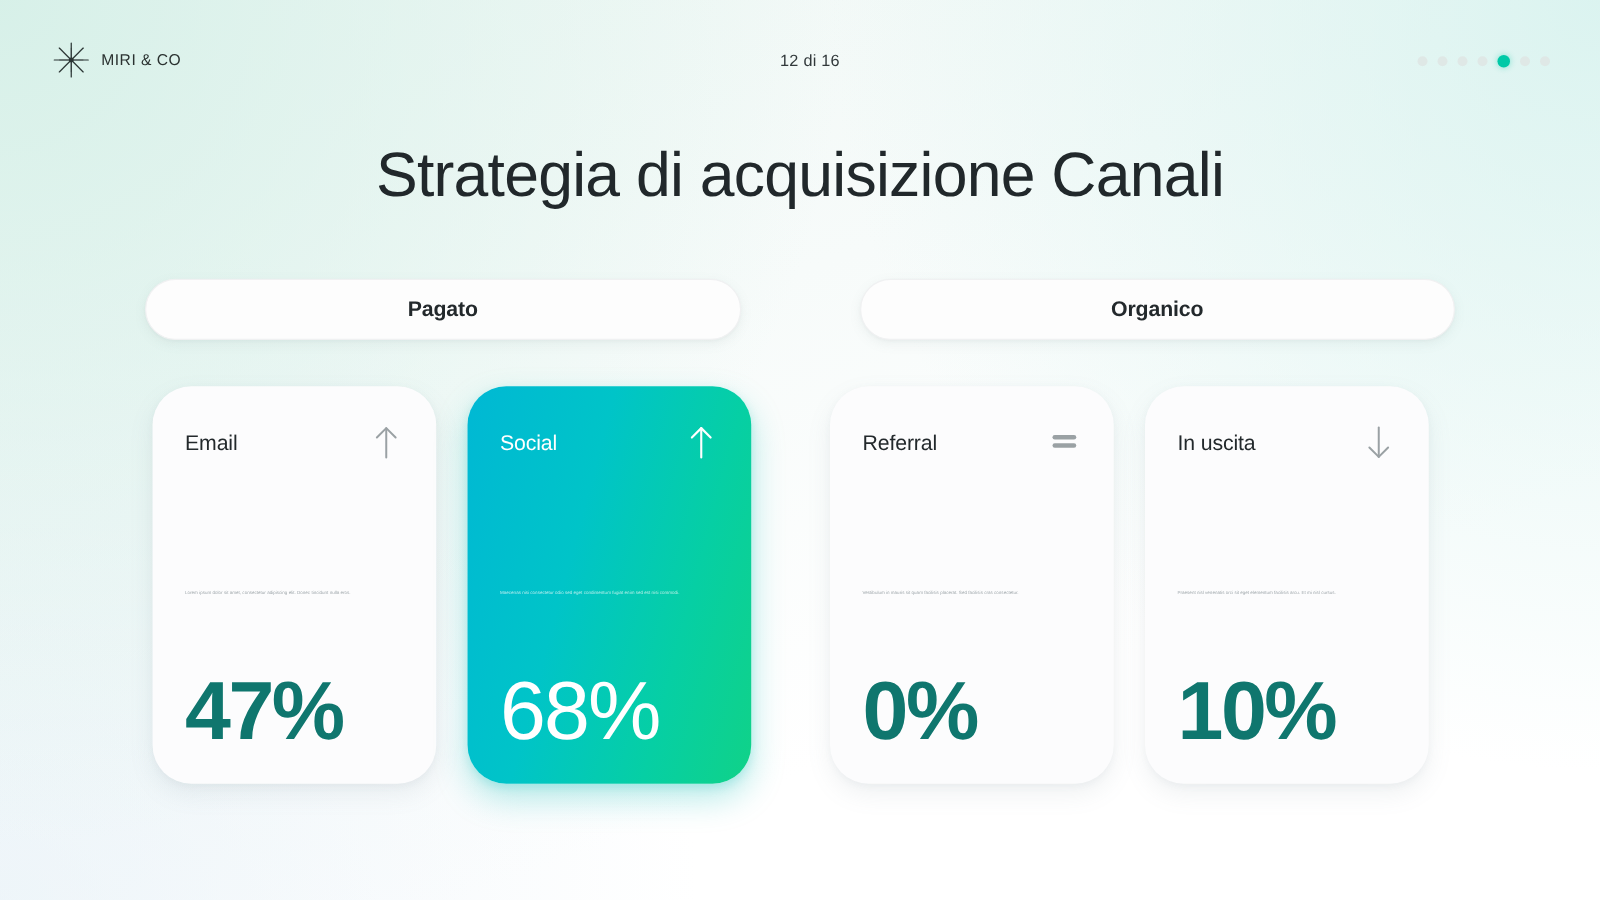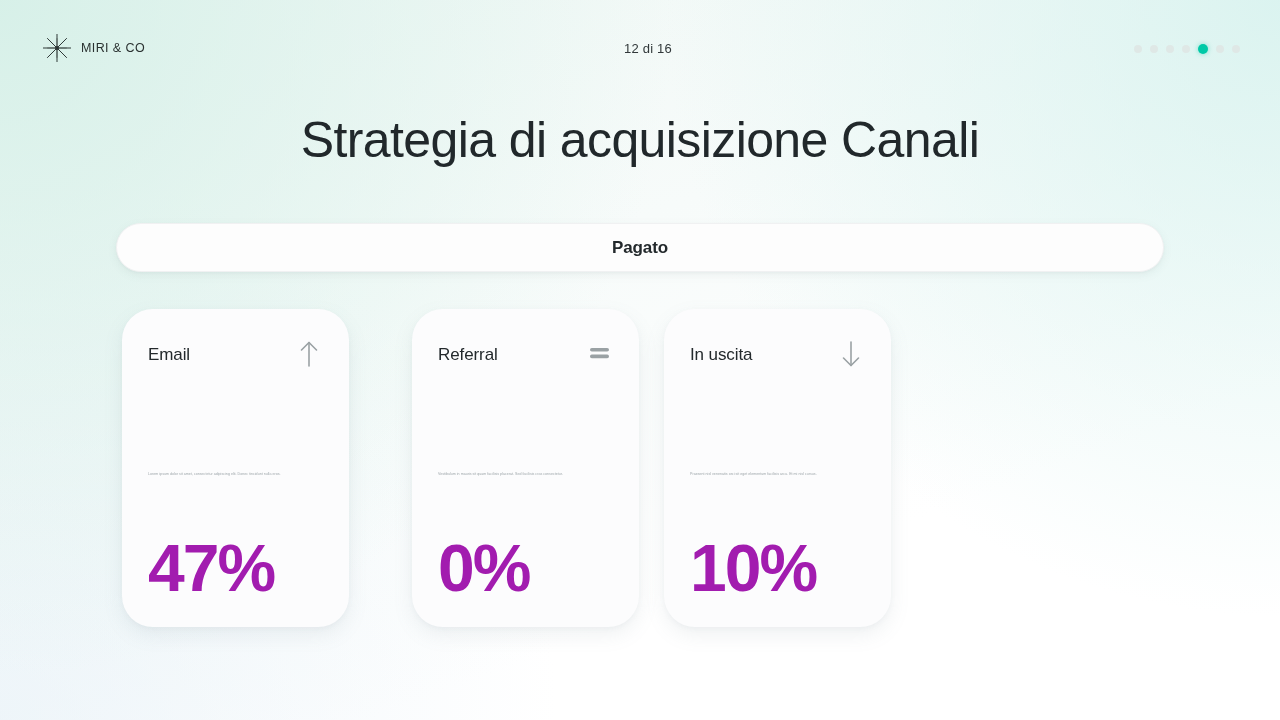--- a/index.html
+++ b/index.html
@@ -98,21 +98,21 @@
   .card-note {
     margin-top:auto;
     font-size:3.6px; line-height:1.5; color:#9ea6aa;
     letter-spacing:0.02px;
     max-width:180px;
   }
   .highlight .card-note { color:rgba(255,255,255,.72); }
 
   .card-value {
     margin-top:58px;
-    font-size:66px; line-height:1; color:#a21caf;
+    font-size:66px; line-height:1; color:#0f766e;
     font-weight:700; letter-spacing:-2px;
   }
   .highlight .card-value { color:#ffffff; font-weight:400; letter-spacing:-1.5px; }
 </style>
 </head>
 <body>
 
 <div class="slide">
 
   <div class="brand">
@@ -145,40 +145,58 @@
     <span class="dot"></span>
     <span class="dot"></span>
   </div>
 
   <h1 class="title">Strategia di acquisizione Canali</h1>
 
   <div class="pills">
     <div class="pill">
       <span>Pagato</span>
     </div>
+    <div class="pill">
+      <span>Organico</span>
+    </div>
   </div>
 
   <div class="cards">
 
     <div class="card">
       <div class="card-head">
         <div class="card-label">Email</div>
         <span class="trend">
           <svg viewBox="0 0 28 30" width="28" height="30" aria-hidden="true">
             <g stroke="#9aa1a4" stroke-width="1.6" fill="none" stroke-linecap="round" stroke-linejoin="round">
               <line x1="14" y1="27" x2="14" y2="3.5"></line>
               <polyline points="6.5,11 14,3.5 21.5,11"></polyline>
             </g>
           </svg>
         </span>
       </div>
       <div class="card-note">Lorem ipsum dolor sit amet, consectetur adipiscing elit. Donec tincidunt nulla eros.</div>
       <div class="card-value">47%</div>
     </div>
 
+    <div class="card highlight">
+      <div class="card-head">
+        <div class="card-label">Social</div>
+        <span class="trend">
+          <svg viewBox="0 0 28 30" width="28" height="30" aria-hidden="true">
+            <g stroke="#ffffff" stroke-width="1.7" fill="none" stroke-linecap="round" stroke-linejoin="round">
+              <line x1="14" y1="27" x2="14" y2="3.5"></line>
+              <polyline points="6.5,11 14,3.5 21.5,11"></polyline>
+            </g>
+          </svg>
+        </span>
+      </div>
+      <div class="card-note">Maecenas nisi consectetur odio sed eget condimentum fugiat enim sed est nisi commodi.</div>
+      <div class="card-value">68%</div>
+    </div>
 
     <div class="card spacer-gap">
       <div class="card-head">
         <div class="card-label">Referral</div>
         <span class="trend">
           <svg viewBox="0 0 28 30" width="28" height="30" aria-hidden="true">
             <g fill="#9aa1a4">
               <rect x="5" y="9" width="19" height="3.6" rx="1.8"></rect>
               <rect x="5" y="15.6" width="19" height="3.6" rx="1.8"></rect>
             </g>

